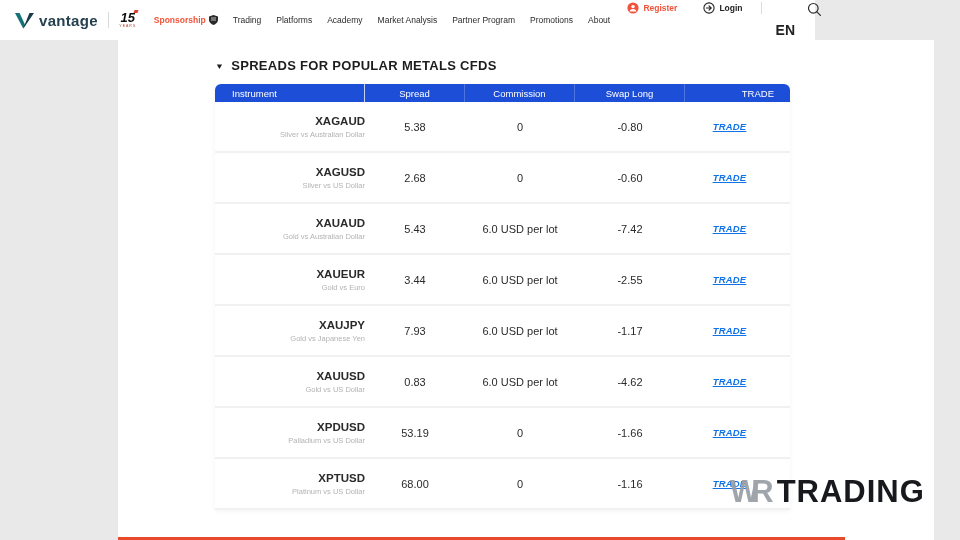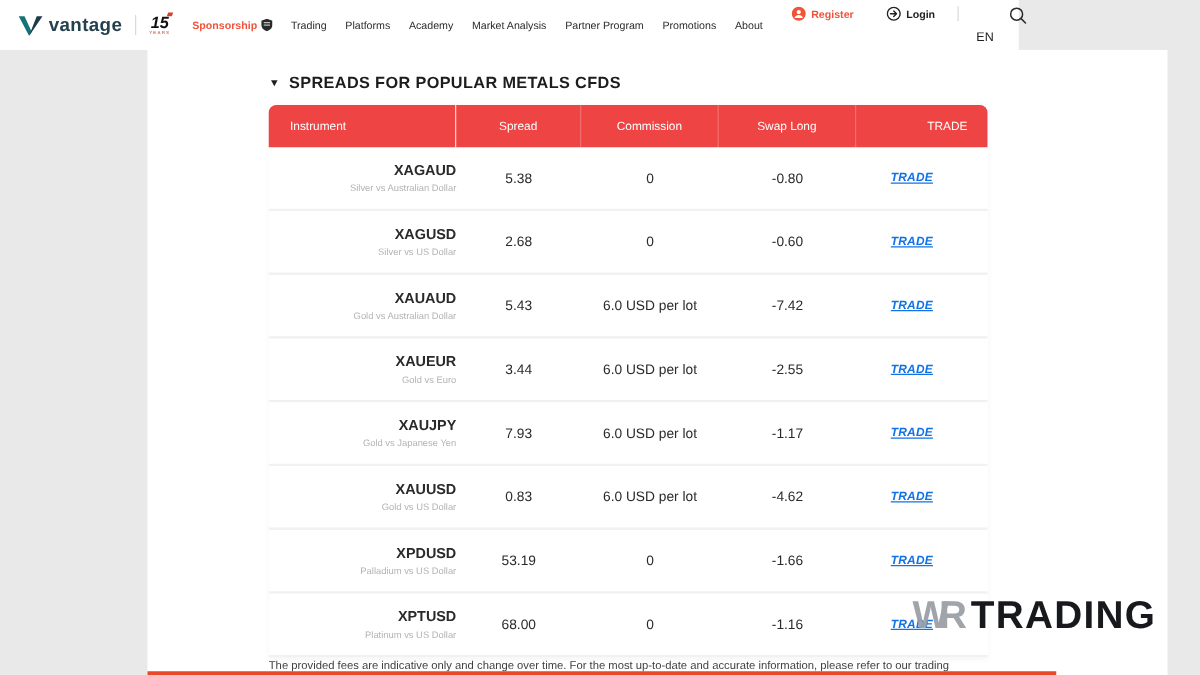--- a/index.html
+++ b/index.html
@@ -21,33 +21,33 @@
   .nav-item{font-size:8.5px;color:#2b2b2b;margin-right:15px;cursor:pointer;white-space:nowrap;display:flex;align-items:center;}
   .nav-item.active{color:#f0533a;font-weight:700;}
   .crest{margin-left:3px;display:inline-flex;}
 
   .nav-right{margin-left:auto;display:flex;align-items:flex-start;margin-right:0;}
   .register{display:flex;align-items:center;color:#f0533a;font-size:8.5px;font-weight:600;cursor:pointer;}
   .register svg{margin-right:4px;}
   .login{display:flex;align-items:center;color:#222;font-size:8.5px;font-weight:600;cursor:pointer;margin-left:26px;}
   .login svg{margin-right:4px;}
   .nav-divider{width:1px;height:12px;background:#dcdcdc;margin:0 14px 0 18px;}
-  .lang{font-size:10px;font-weight:400;color:#222;cursor:pointer;margin-top:20px;}
+  .lang{font-size:14px;font-weight:700;color:#222;cursor:pointer;margin-top:20px;}
   .search{margin-left:12px;margin-right:-7px;cursor:pointer;display:flex;}
 
   
   .main{position:absolute;top:40px;left:0;width:960px;height:500px;background:#e9e9e9;}
   .panel{position:absolute;left:118px;top:0;width:816px;height:500px;background:#ffffff;}
 
   .section-title{position:absolute;left:97px;top:18px;display:flex;align-items:center;
                  font-size:13px;font-weight:700;color:#1d1d1d;letter-spacing:.3px;cursor:pointer;}
   .tri{font-size:9px;margin-right:7px;color:#1d1d1d;transform:scaleY(.9);}
 
   .spread-table{position:absolute;left:97px;top:44px;width:575px;box-shadow:0 1px 5px rgba(0,0,0,.05);}
-  .thead{display:flex;height:34px;background:#ef4444;border-radius:6px 6px 0 0;align-items:center;}
+  .thead{display:flex;height:18px;background:#1d4ed8;border-radius:6px 6px 0 0;align-items:center;}
   .th{font-size:9.5px;color:#ffffff;display:flex;align-items:center;justify-content:center;height:100%;box-sizing:border-box;}
   .c1{width:150px;justify-content:flex-start;padding-left:17px;}
   .c2{width:100px;}
   .c3{width:110px;}
   .c4{width:110px;text-align:center;}
   .c5{width:105px;justify-content:flex-end;padding-right:16px;}
   .thead .c1{border-right:1px solid rgba(255,255,255,.75);}
   .thead .c2,.thead .c3,.thead .c4{border-right:1px solid rgba(255,255,255,.22);}
 
   .trow{display:flex;height:49px;background:#ffffff;border-bottom:2px solid #f1f1f1;align-items:center;}
@@ -248,21 +248,20 @@
         </div>
         <div class="cell c2">68.00</div>
         <div class="cell c3">0</div>
         <div class="cell c4">-1.16</div>
         <div class="cell c5">
             <span class="trade-link">TRADE</span>
           </div>
       </div>
     </div>
 
-    <div class="footnote">The provided fees are indicative only and change over time. For the most up-to-date and accurate information, please refer to our trading</div>
 
     <div class="watermark">
       <span class="wm-wr">WR</span>
       <span class="wm-trading">TRADING</span>
     </div>
 
     <div class="orange-bar"></div>
   </div>
 </div>
 

